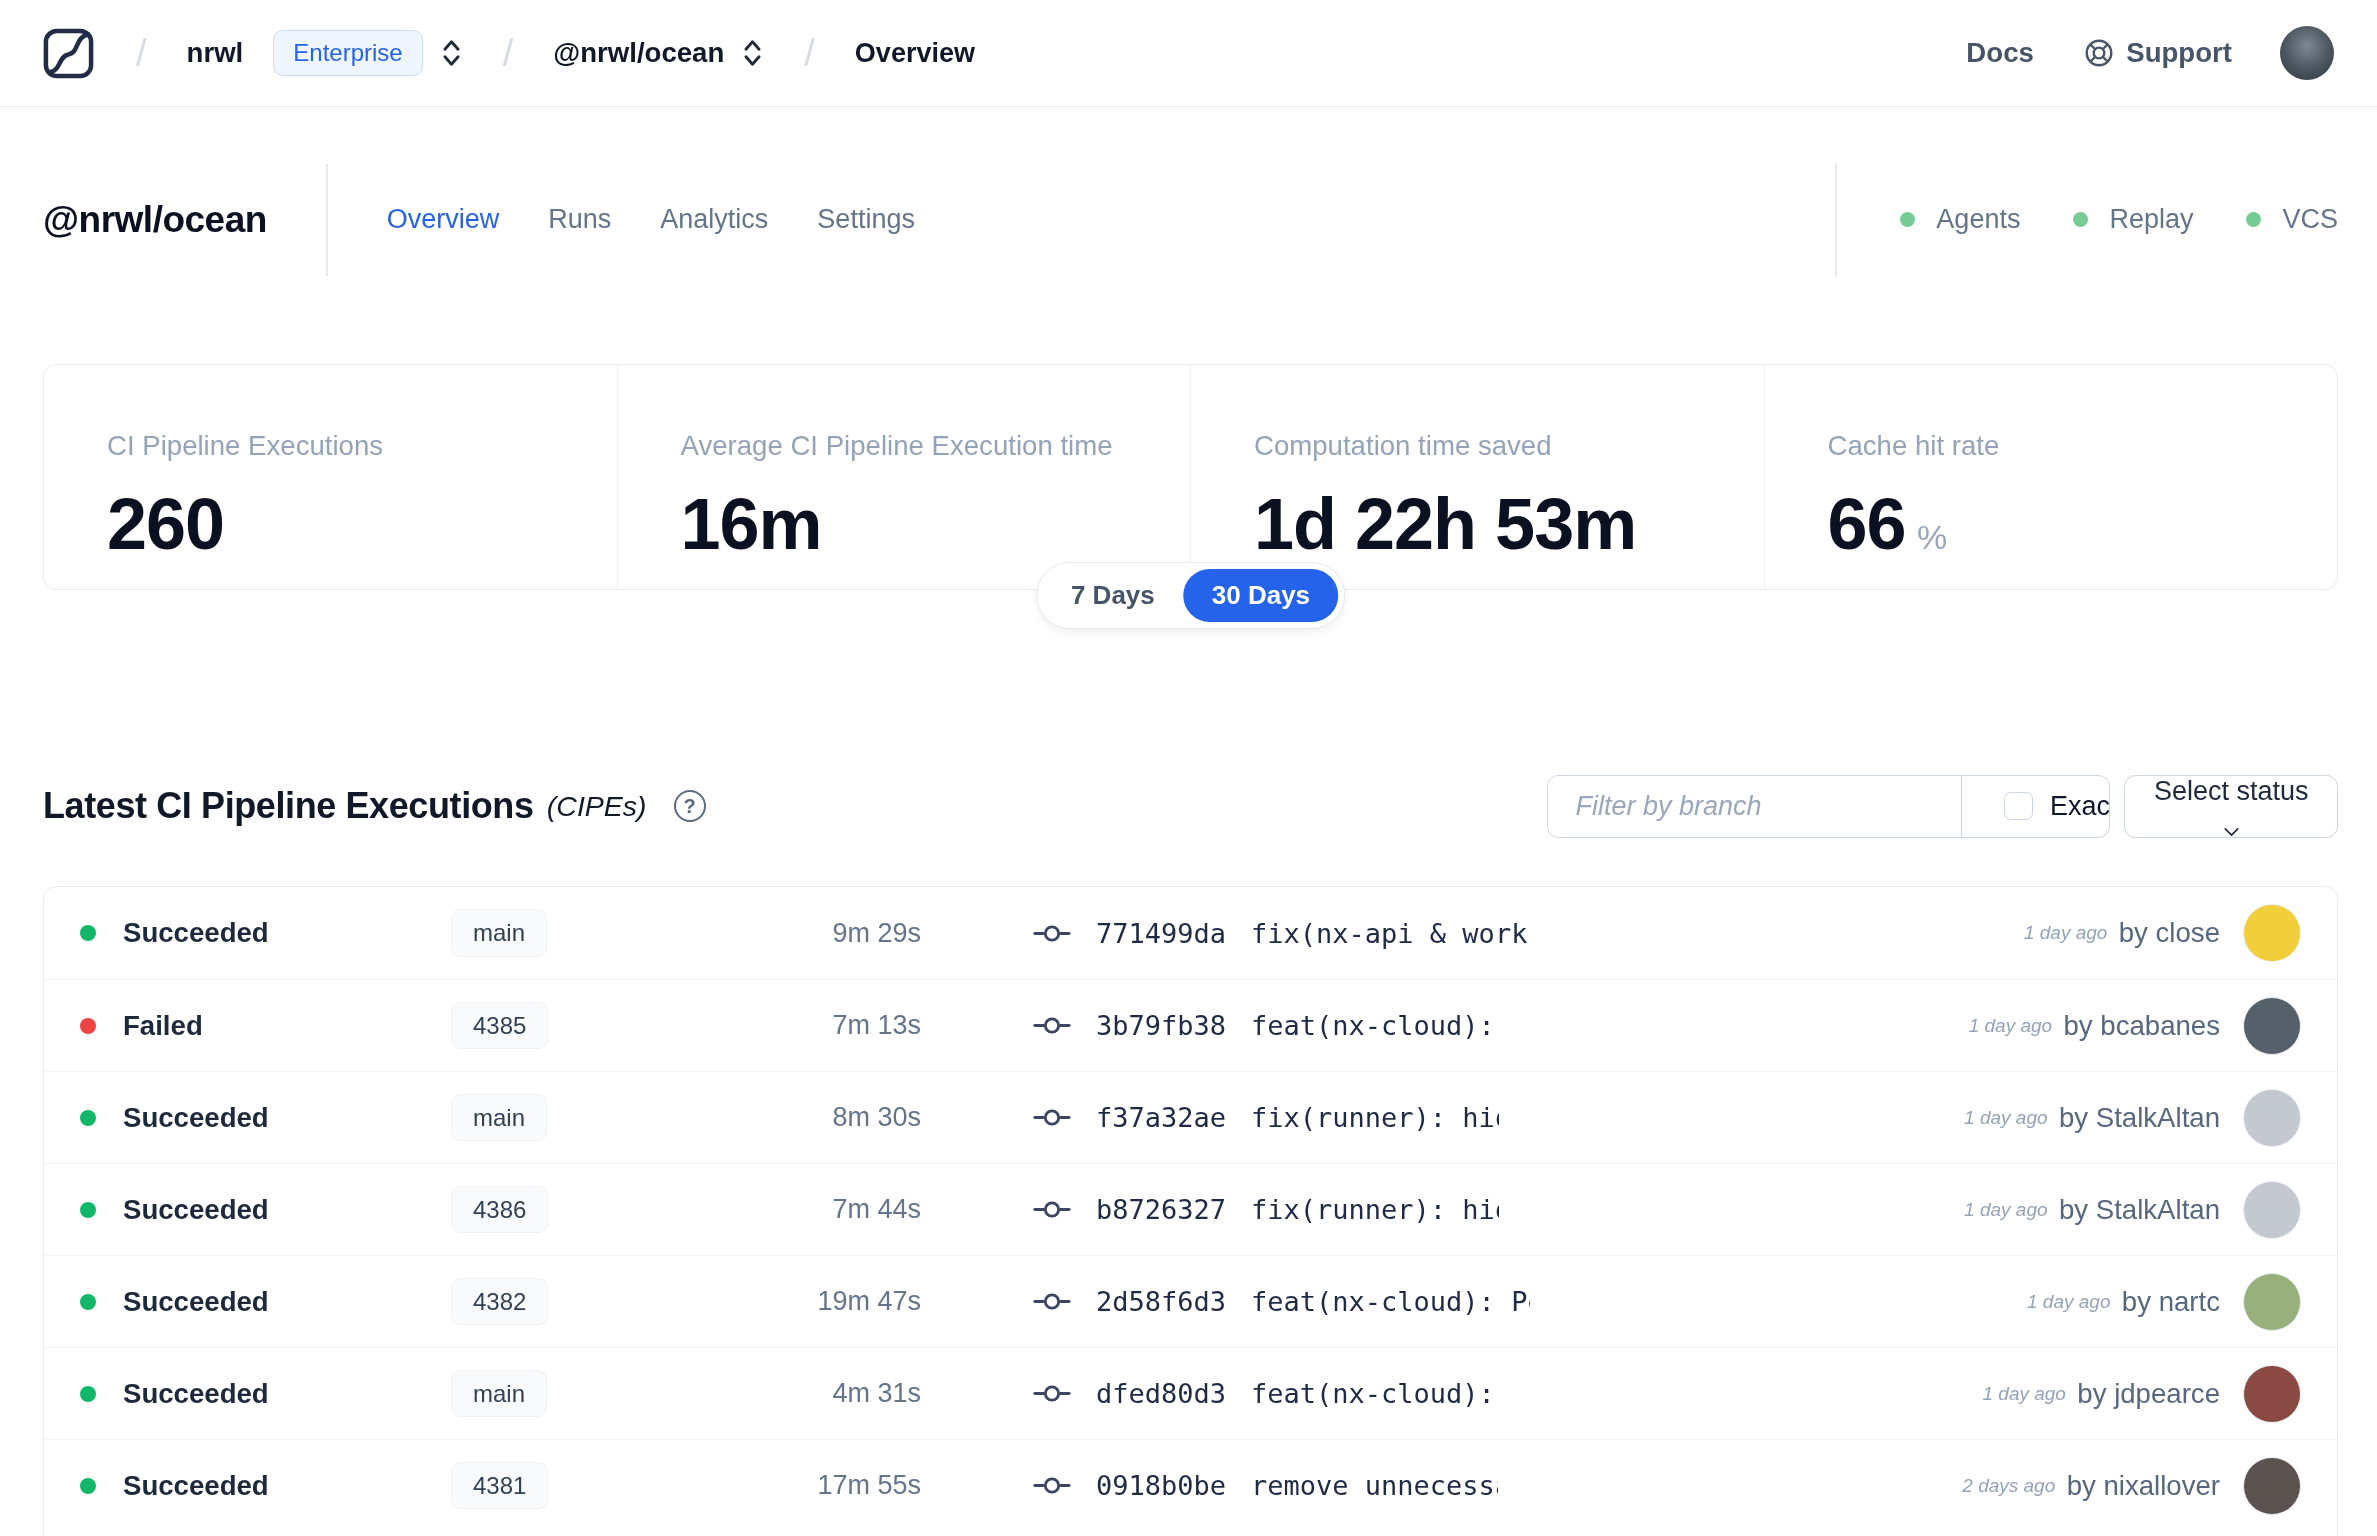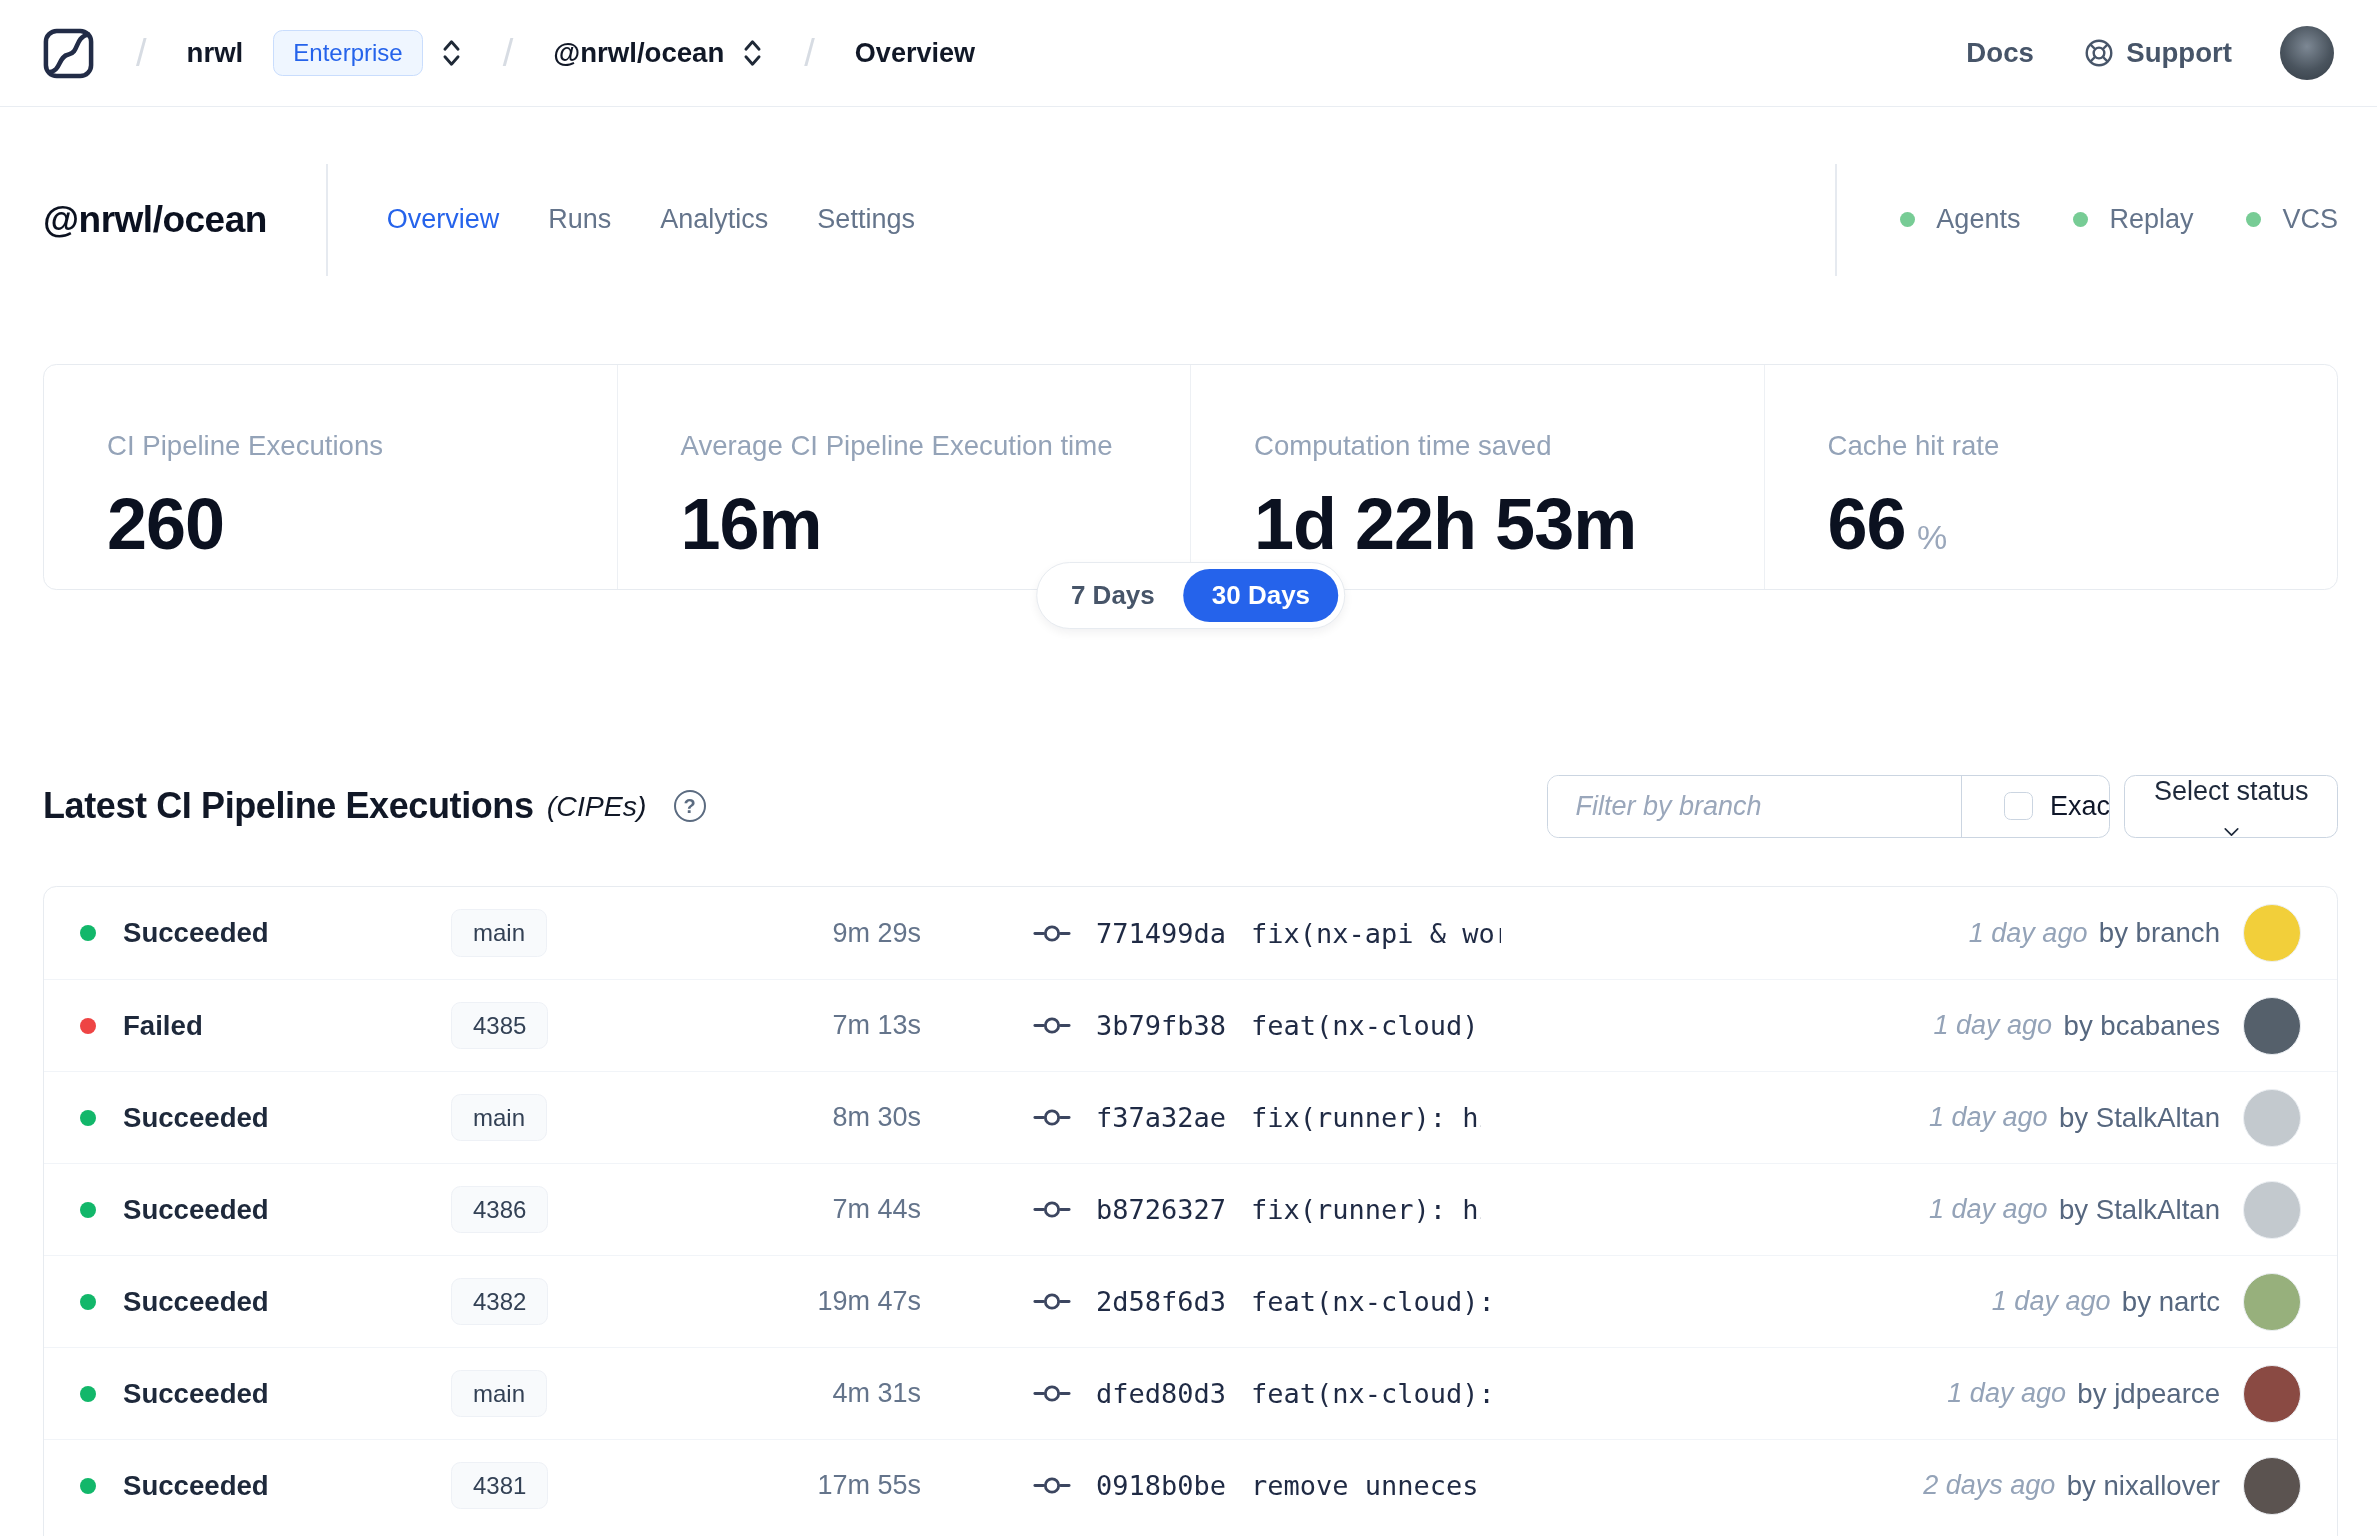--- a/index.html
+++ b/index.html
@@ -93,21 +93,21 @@
     border:1.9px solid #eef1f6; border-radius:9.5px; padding:8.6px 21px;
     font-size:24px; color:#334155; }
   .cell-duration { width:190px; text-align:right; font-size:27px; color:#64748b; }
   .cell-commit { flex:1; display:flex; align-items:center; padding-left:112px;
     overflow:hidden; white-space:nowrap; }
   .commit-icon { flex:none; margin-right:25px; }
   .commit-text { font-family:"DejaVu Sans Mono","Liberation Mono",monospace;
     font-size:27px; color:#1f2a44; }
   .commit-msg { margin-left:25px; }
   .cell-meta { display:flex; align-items:center; flex:none; }
-  .meta-time { font-size:27px; font-style:italic; color:#94a3b8; }
+  .meta-time { font-size:19px; font-style:italic; color:#94a3b8; }
   .meta-author { font-size:27.6px; color:#56677f; margin-left:11.4px; }
   .row-avatar { width:58px; height:58px; border-radius:50%; margin-left:23px; flex:none;
     border:1.9px solid #eceff3; }
   svg { display:block; }
 </style>
 </head>
 <body>
 
 <div class="navbar">
   <div class="nav-left">
@@ -235,21 +235,21 @@
         <line x1="2" y1="13" x2="11" y2="13"></line>
         <circle cx="20" cy="13" r="7"></circle>
         <line x1="29" y1="13" x2="38" y2="13"></line>
       </svg>
       <span class="commit-text">771499da</span>
       <span class="commit-text commit-msg">fix(nx-api &amp; workflows): close workfl…</span>
     </span>
     <span style="flex:1"></span>
     <span class="cell-meta">
       <span class="meta-time">1 day ago</span>
-      <span class="meta-author">by branch</span>
+      <span class="meta-author">by close</span>
       <span class="row-avatar" style="background: rgb(242, 207, 58);"></span>
     </span>
   </div>
 
   <div class="row">
     <span class="dot" style="background: rgb(238, 68, 68);"></span>
     <span class="cell-status">Failed</span>
     <span class="cell-badge"><span class="branch-badge">4385</span></span>
     <span class="cell-duration">7m 13s</span>
     <span class="cell-commit">

